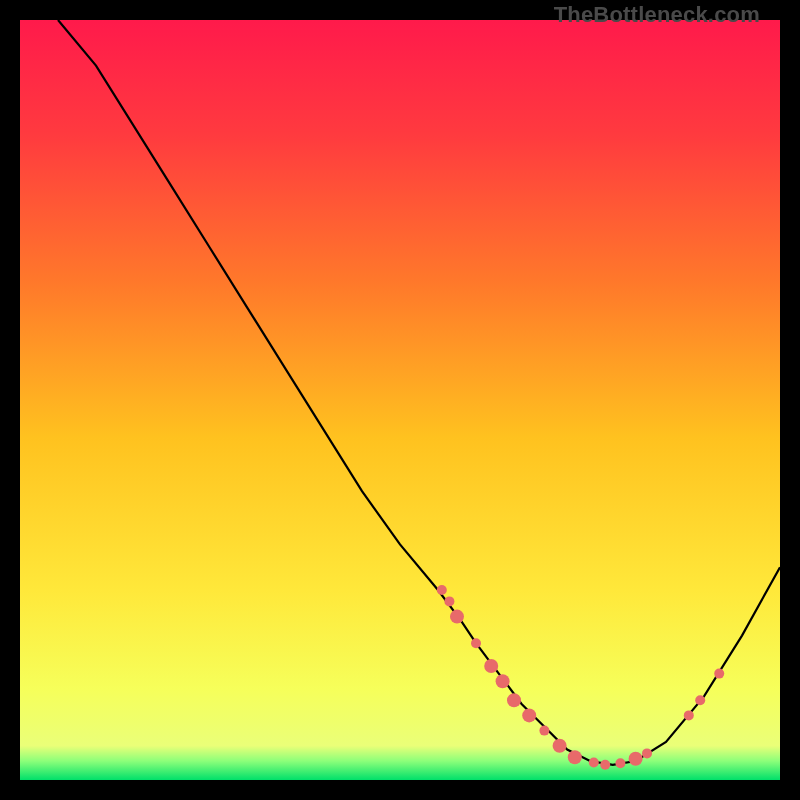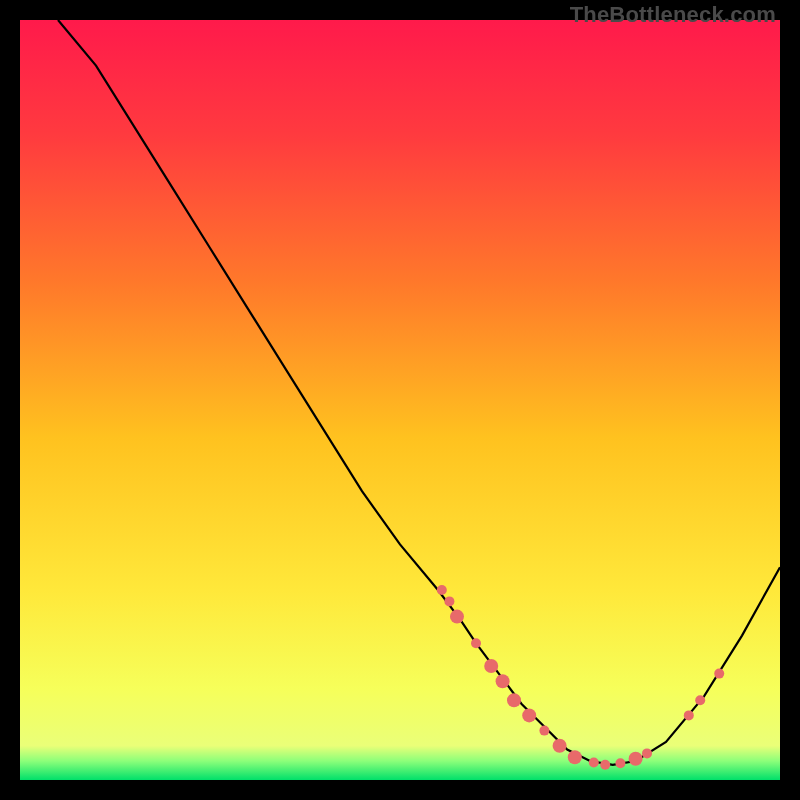--- a/index.html
+++ b/index.html
@@ -22,21 +22,21 @@
   .plot-area {
     position: absolute;
     left: 0;
     top: 0;
     width: 760px;
     height: 760px;
   }
   .watermark {
     position: absolute;
     top: 2px;
-    right: 24px;
+    right: 40px;
     color: #4a4a4a;
     font-size: 22px;
     font-weight: bold;
     letter-spacing: 0.2px;
     z-index: 20;
   }
   svg {
     display: block;
   }
 </style>

